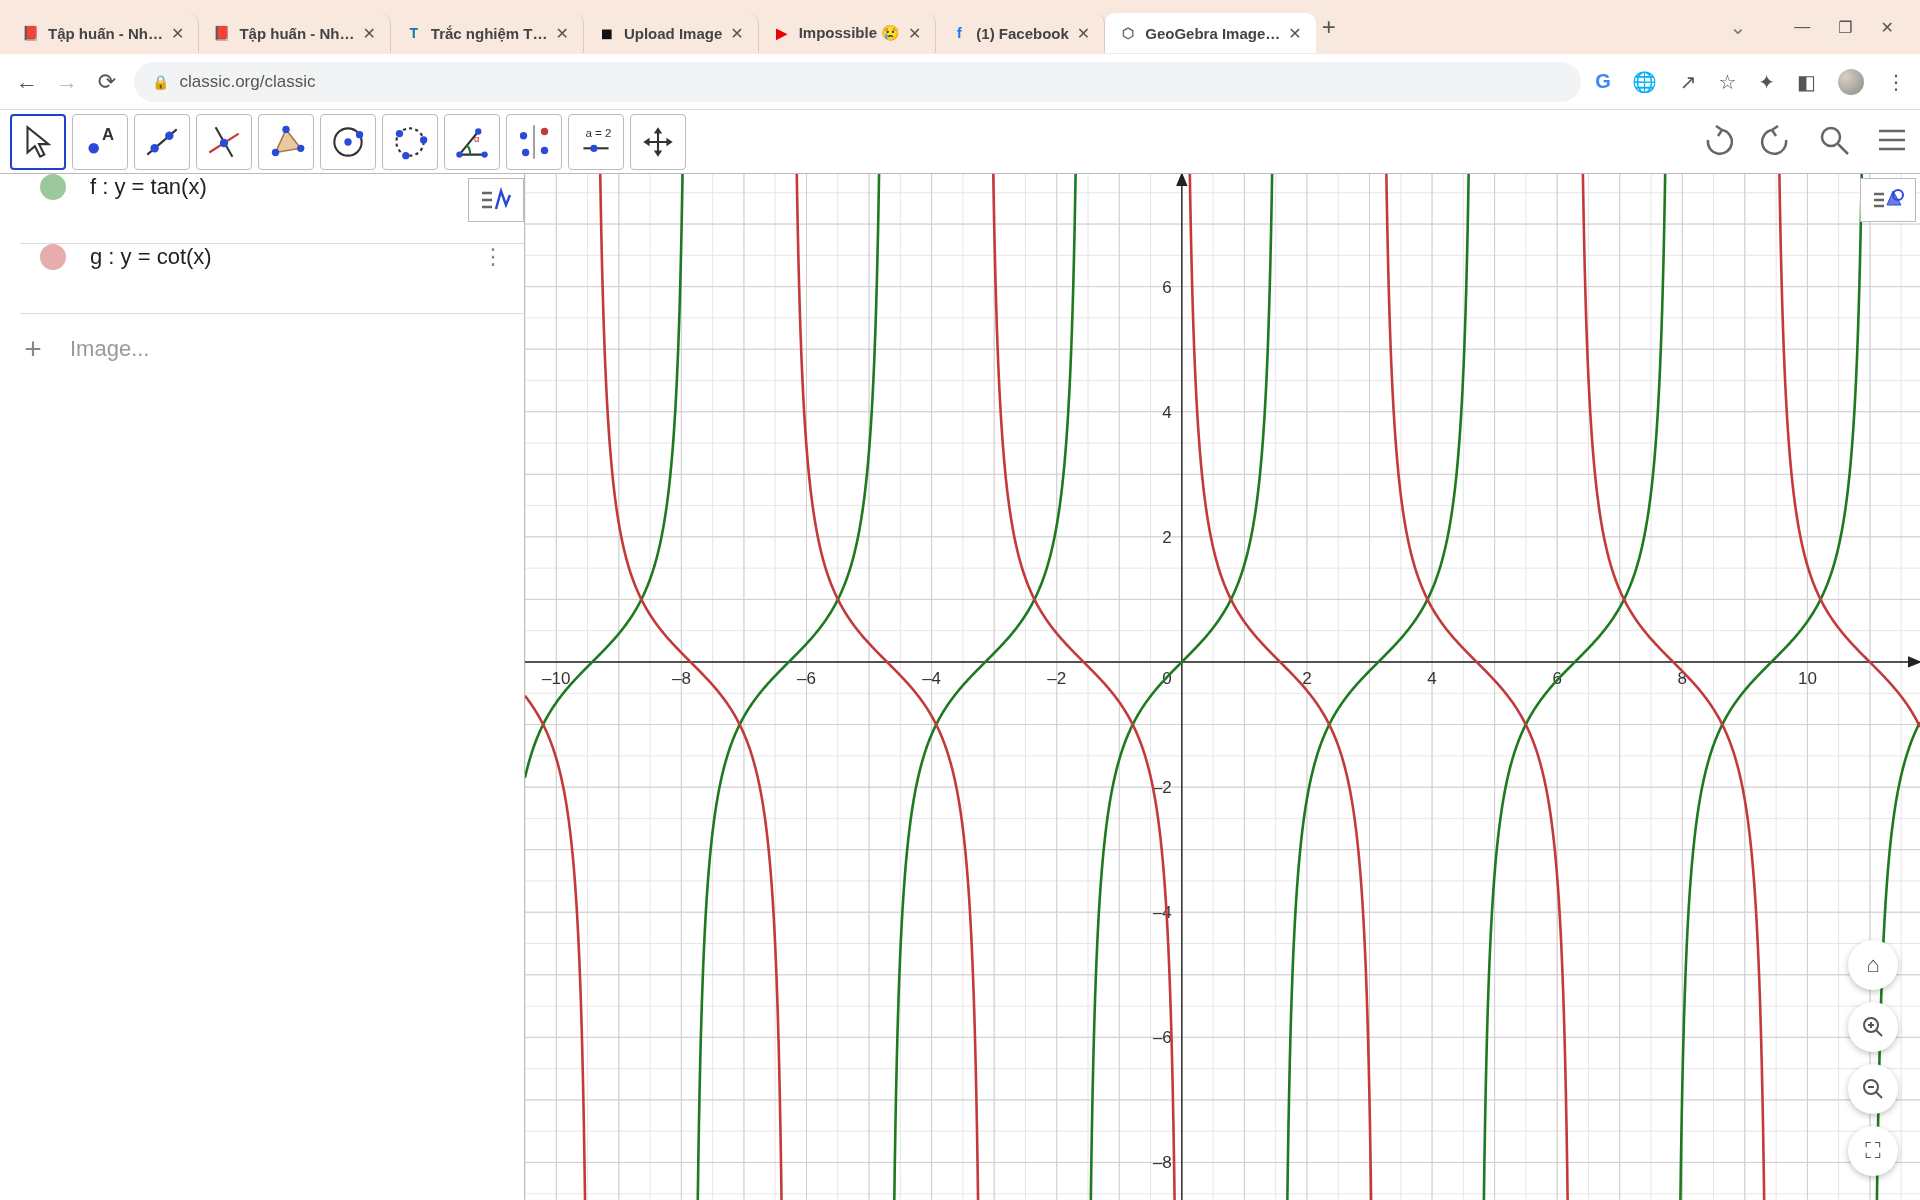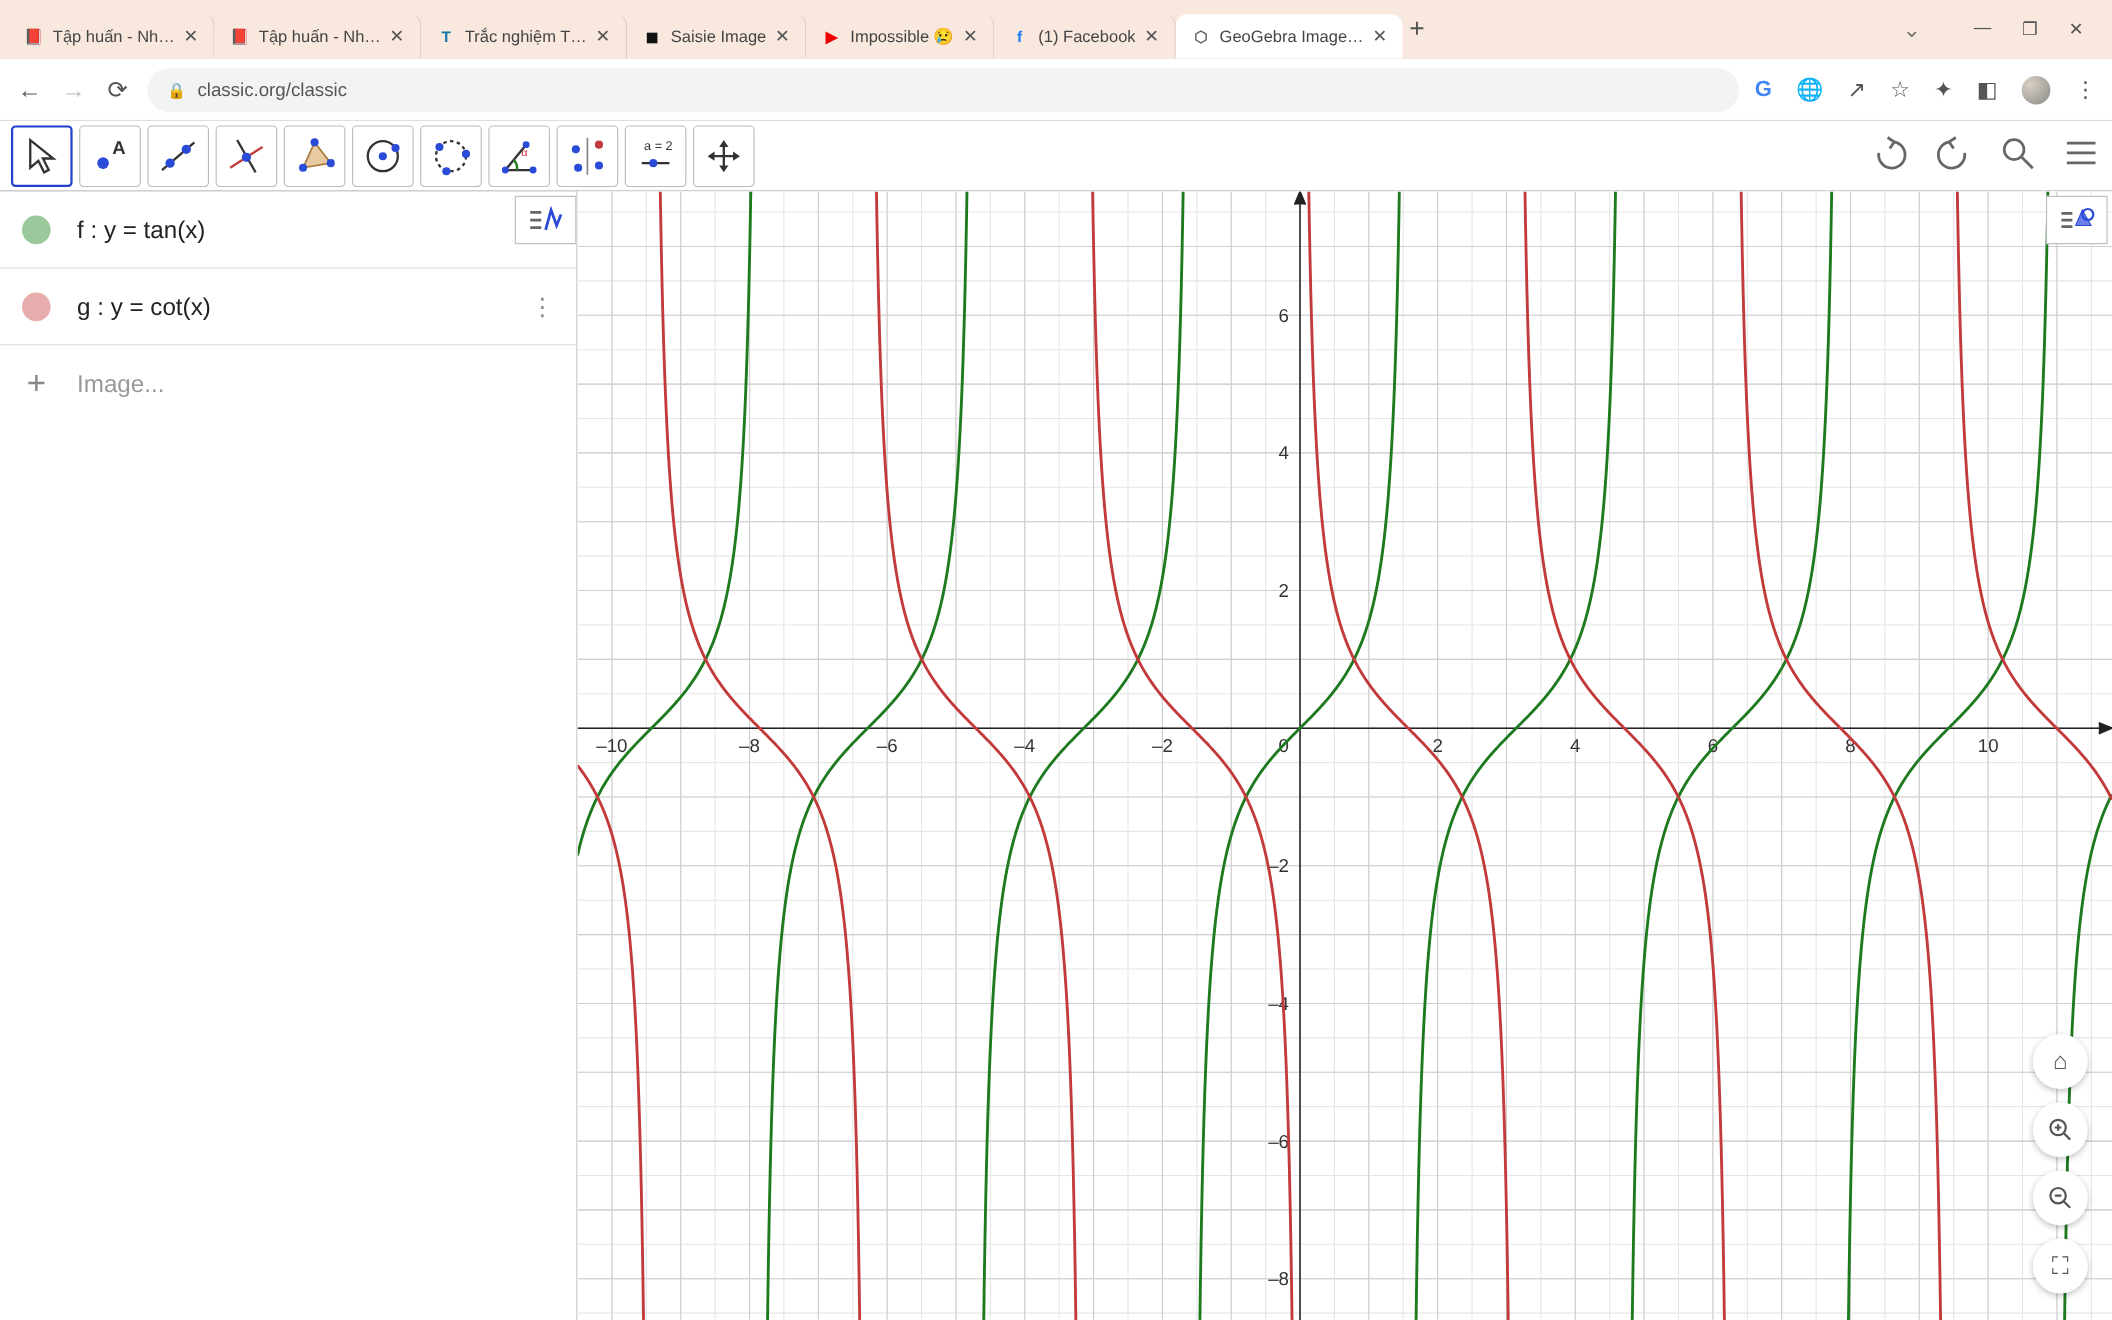--- a/index.html
+++ b/index.html
@@ -5,21 +5,21 @@
   * { margin:0; padding:0; box-sizing:border-box; font-family: Arial, sans-serif; }
   body { width:1920px; height:1200px; overflow:hidden; background:#fff; }
 
   
   .browser-top { background:#f8e8de; height:54px; display:flex; align-items:center; padding:0 8px; }
   .tabs { display:flex; height:100%; align-items:center; flex:1; }
   .tab { display:flex; align-items:center; gap:8px; padding:0 14px; height:40px; margin-top:12px;
          font-size:15px; color:#444; border-radius:10px 10px 0 0; max-width:215px; min-width:60px; }
   .tab.active { background:#fff; }
   .tab .favicon { width:18px; height:18px; display:flex; align-items:center; justify-content:center; font-size:14px; }
-  .tab .title   { flex:1; white-space:nowrap; overflow:hidden; text-overflow:ellipsis; }
+  .tab .title   { flex:1; white-space:nowrap; overflow:hidden; text-overflow:ellipsis;font-weight:bold; }
   .tab .close   { font-size:16px; color:#555; }
   .tab.sep { border-right:1px solid rgba(0,0,0,.12); }
   .newtab { margin-left:6px; font-size:24px; color:#555; }
   .winctrls { display:flex; gap:28px; padding:0 18px; color:#555; font-size:16px; }
 
   .addr-bar { background:#fff; height:56px; display:flex; align-items:center; padding:0 14px; gap:14px; border-bottom:1px solid #ddd;}
   .nav-btn { font-size:22px; color:#555; width:26px; text-align:center; }
   .nav-btn.dis { color:#bbb; }
   .url-box { flex:1; background:#f1f3f4; border-radius:30px; height:40px; display:flex; align-items:center; padding:0 18px; gap:10px; font-size:17px; color:#555;}
   .url-box .lock { font-size:14px; }
@@ -33,21 +33,21 @@
   .gg-toolbar { height:64px; display:flex; align-items:center; padding:6px 10px; gap:6px; border-bottom:1px solid #bbb;}
   .tool-btn { width:56px; height:56px; border:1px solid #bbb; border-radius:4px; display:flex; align-items:center; justify-content:center; background:#fff;}
   .tool-btn.active { border:2px solid #2040d0; }
   .tool-btn svg { width:42px; height:42px; }
   .gg-right { margin-left:auto; display:flex; gap:22px; align-items:center; color:#666; }
   .gg-right svg { width:36px; height:36px; stroke:#666; fill:none; stroke-width:2.5; }
 
   
   .gg-main { flex:1; display:flex; min-height:0; }
   .algebra { width:525px; border-right:1px solid #bbb; display:flex; flex-direction:column; }
-  .alg-row { display:flex; align-items:center; height:70px; border-bottom:1px solid #ddd; padding:0 20px; gap:24px; font-size:22px; color:#222;}
+  .alg-row { display:flex; height:70px; border-bottom:1px solid #ddd; padding:0 20px; gap:24px; font-size:22px; color:#222;margin-left:20px;}
   .color-dot { width:26px; height:26px; border-radius:50%; }
   .alg-row .expr { flex:1; }
   .alg-row .more { font-size:22px; color:#888; }
   .alg-input { display:flex; align-items:center; height:70px; padding:0 20px; gap:24px; font-size:22px; color:#999;}
   .plus { font-size:30px; color:#888; width:26px; text-align:center; }
 
   .graph-wrap { flex:1; position:relative; overflow:hidden; background:#fff;}
   svg.graph   { position:absolute; inset:0; width:100%; height:100%; }
   .style-btn { width:56px; height:44px; background:#fff; border:1px solid #bbb; display:flex; align-items:center; justify-content:center; font-size:20px;}
   .algebra-toggle{position:absolute;right:0;top:4px;}
@@ -68,21 +68,21 @@
                <span class="title">Tập huấn - Nh…</span>
                <span class="close">✕</span>
       </div>
       <div class="tab sep">
         <span class="favicon" style="color:#17a;font-weight:bold">T</span>
                <span class="title">Trắc nghiệm T…</span>
                <span class="close">✕</span>
       </div>
       <div class="tab sep">
         <span class="favicon" style="color:#111;font-weight:bold">◼</span>
-               <span class="title">Saisie Image</span>
+               <span class="title">Upload Image</span>
                <span class="close">✕</span>
       </div>
       <div class="tab sep">
         <span class="favicon" style="color:#e00;font-weight:bold">▶</span>
                <span class="title">Impossible 😢</span>
                <span class="close">✕</span>
       </div>
       <div class="tab sep">
         <span class="favicon" style="color:#1877f2;font-weight:bold">f</span>
                <span class="title">(1) Facebook</span>

